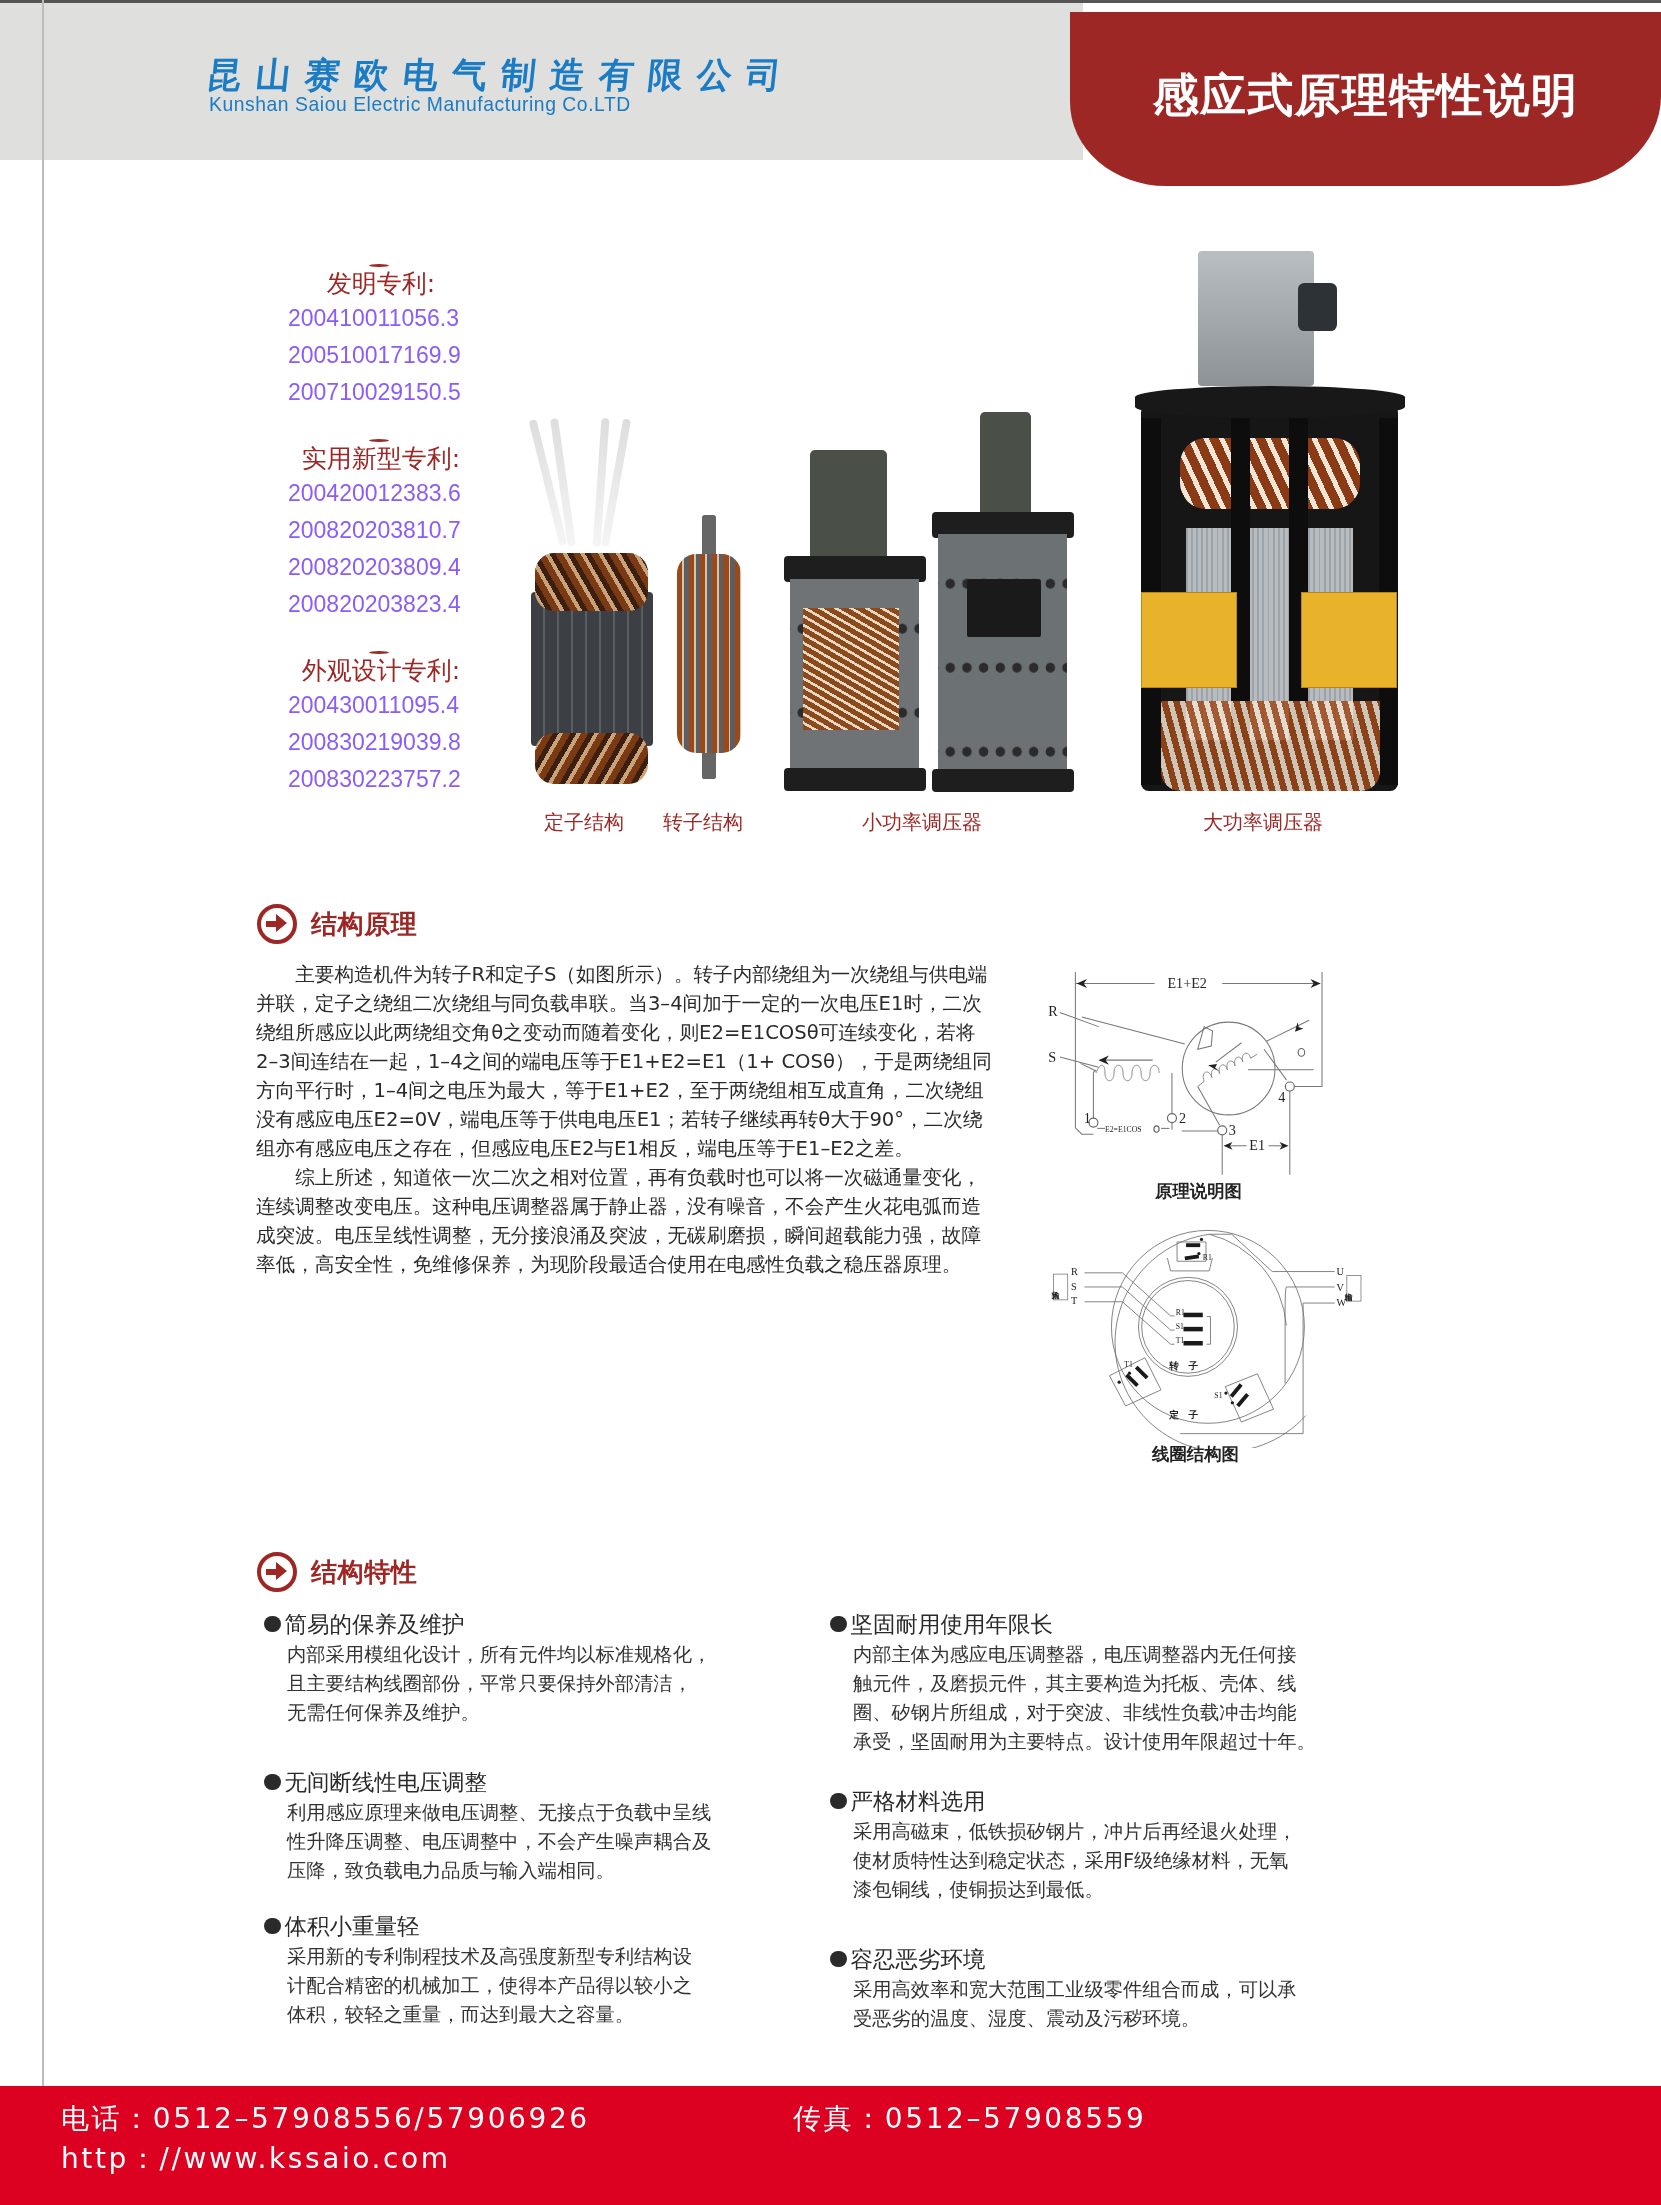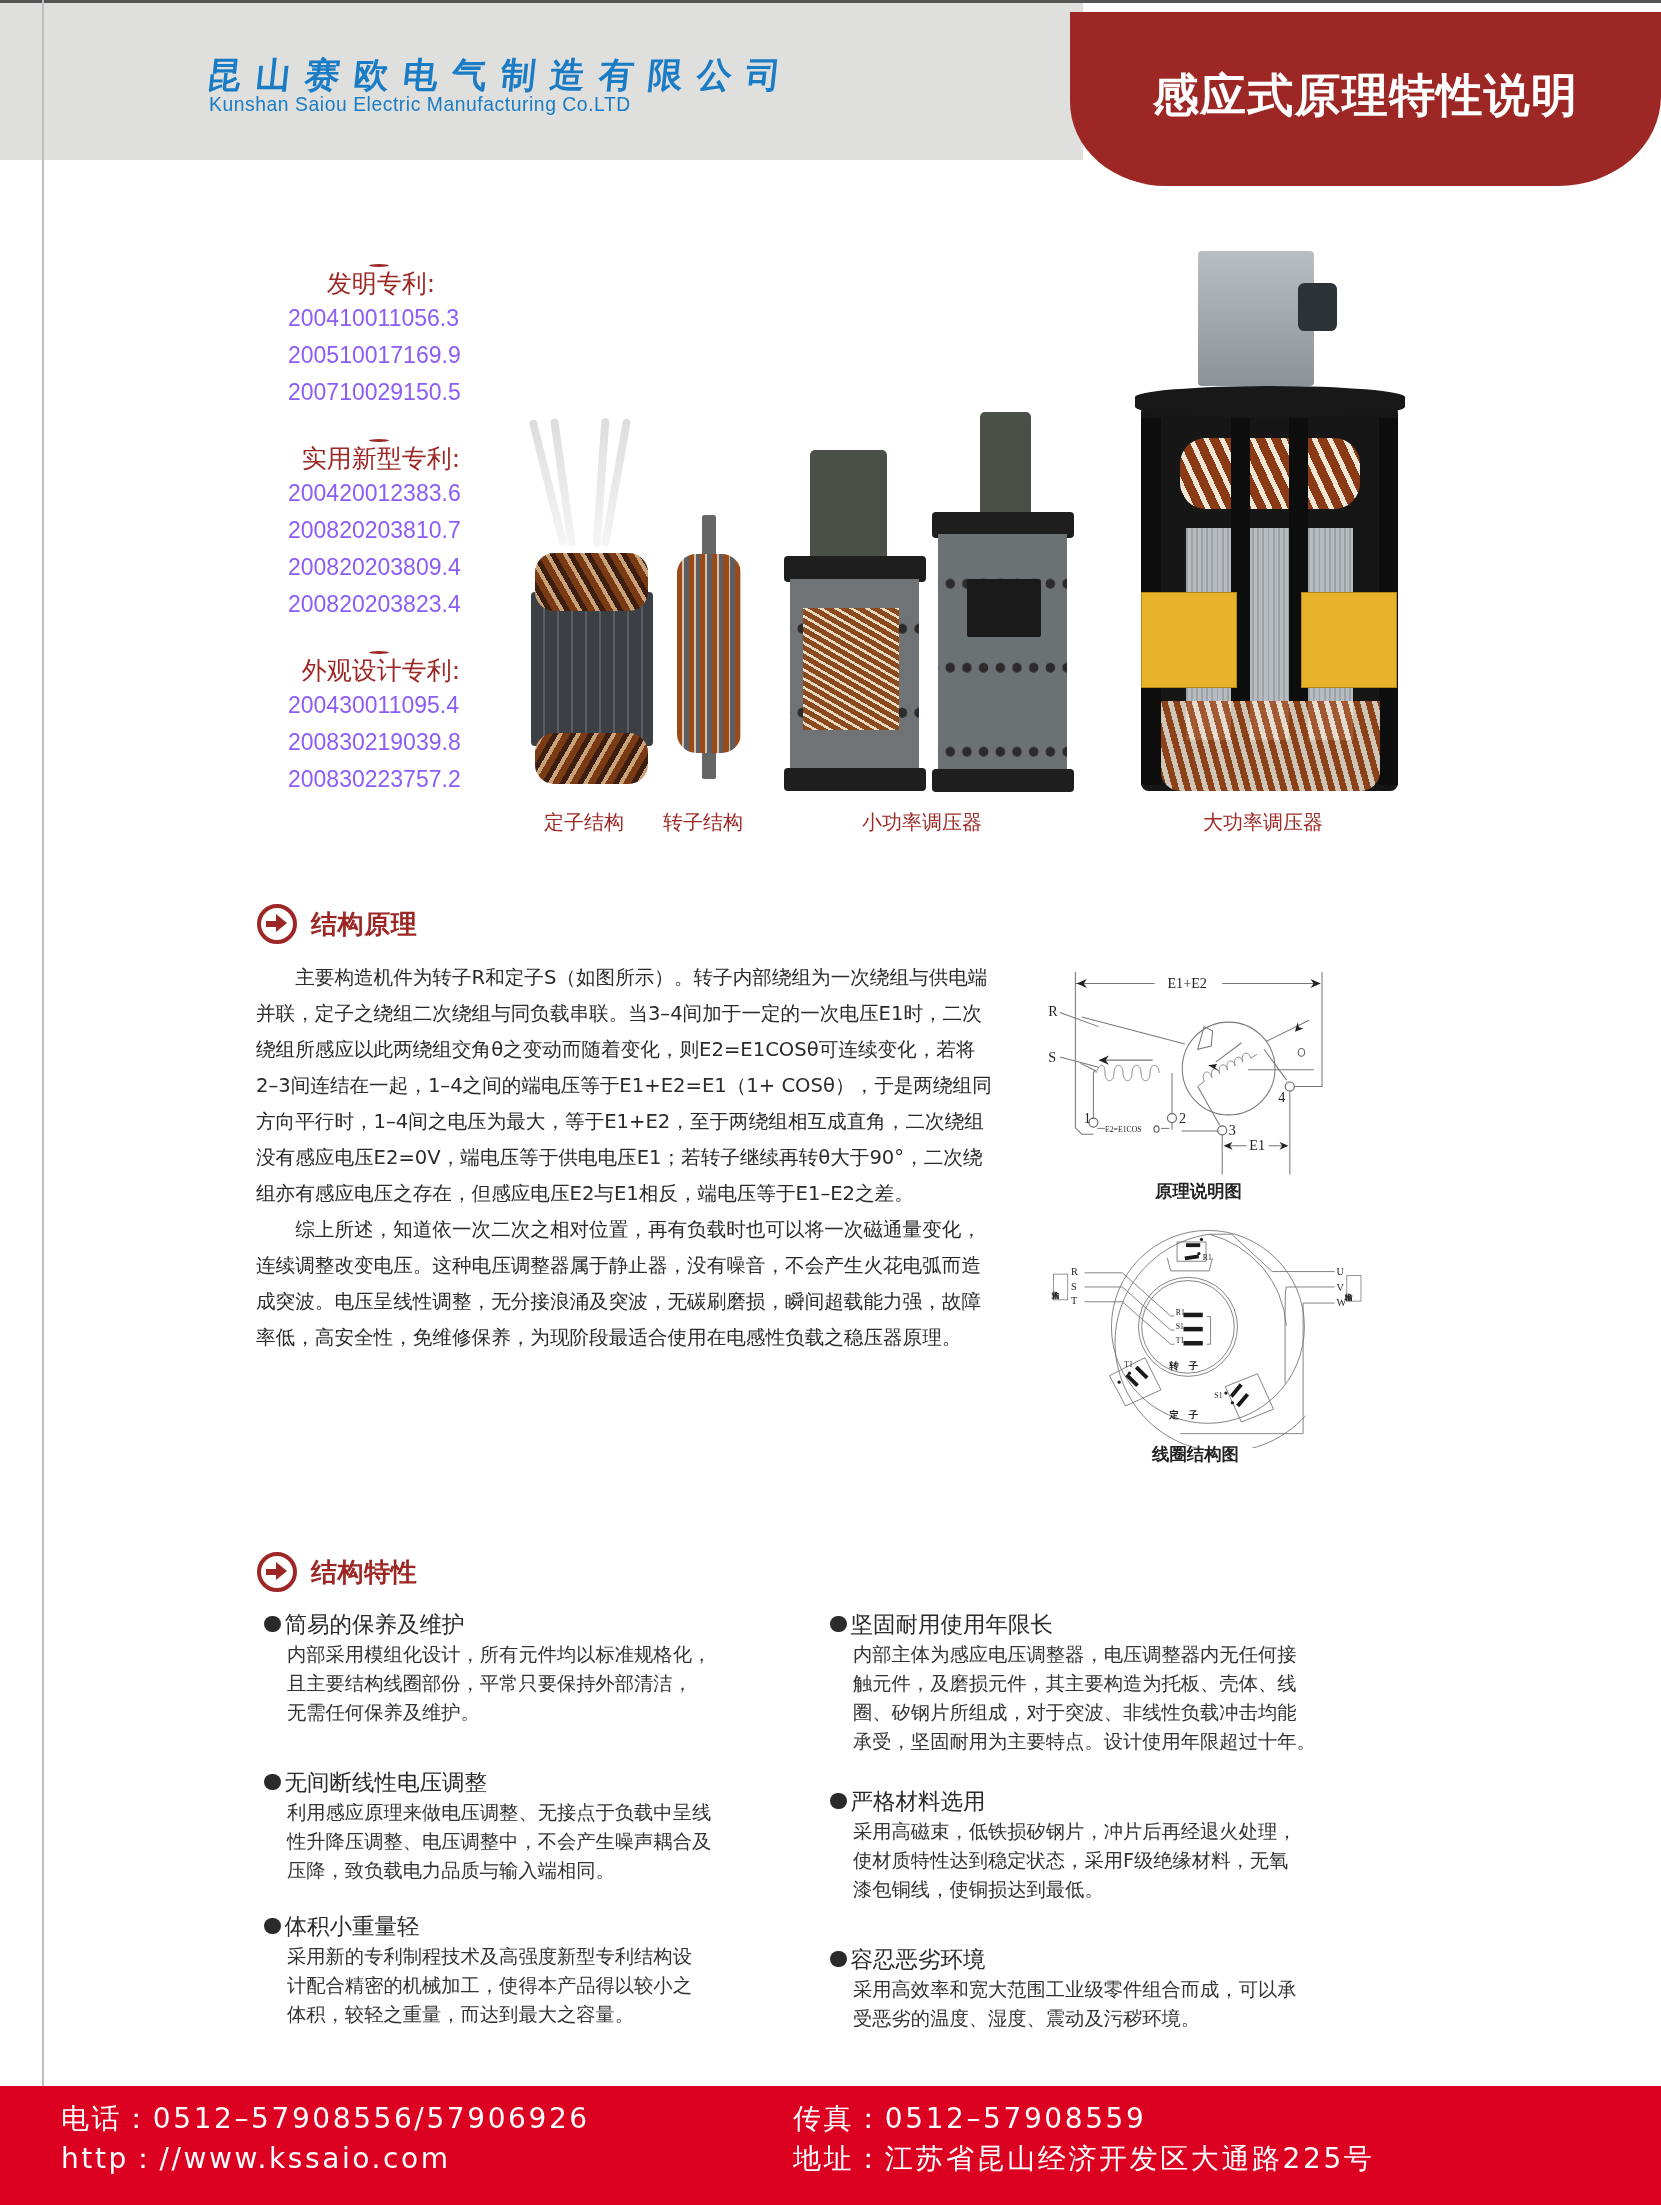--- a/index.html
+++ b/index.html
@@ -70,21 +70,21 @@
 
   
   .sec-head { position: absolute; left: 257px; display: flex; align-items: center; }
   .arrow-circle { width: 40px; height: 40px; border-radius: 50%; border: 4.5px solid #9c2724; position: relative; margin-right: 14px; }
   .arrow-circle::before { content: ""; position: absolute; left: 5.1px; top: 13px; width: 14px; height: 5.8px; background: #9c2724; }
   .arrow-circle::after { content: ""; position: absolute; left: 15.4px; top: 5.8px; width: 0; height: 0;
                          border-top: 9.6px solid transparent; border-bottom: 9.6px solid transparent; border-left: 11.6px solid #9c2724; }
   .sec-title { font-size: 26px; font-weight: bold; color: #9c2724; letter-spacing: 0.6px; }
 
   
-  .principle { position: absolute; left: 256px; top: 960px; width: 740px; font-size: 19.6px; line-height: 36px; color: #2a2a2a; }
+  .principle { position: absolute; left: 256px; top: 960px; width: 740px; font-size: 19.6px; line-height: 29px; color: #2a2a2a; }
   .principle p { text-indent: 2em; }
 
   
   .diagram { position: absolute; }
   .diagram svg { display: block; }
   .diagram-caption { position: absolute; font-size: 17.4px; font-weight: bold; color: #222; white-space: nowrap; }
 
   
   .features { position: absolute; left: 264px; top: 1608px; width: 1158px; }
   .feat-col { position: absolute; top: 0; width: 553px; }
@@ -395,15 +395,14 @@
       <div class="feat-body">采用高效率和宽大范围工业级零件组合而成，可以承
 受恶劣的温度、湿度、震动及污秽环境。</div>
     </div>
   </div>
 </div>
 
 <div class="footer">
   <div class="f" style="left:61px;top:14px">电话：0512–57908556/57906926</div>
   <div class="f" style="left:793px;top:14px">传真：0512–57908559</div>
   <div class="f" style="left:61px;top:54px">http：//www.kssaio.com</div>
-  <div class="f" style="left:793px;top:54px">地址：江苏省昆山经济开发区大通路225号</div>
 </div>
 
 
 </body></html>

